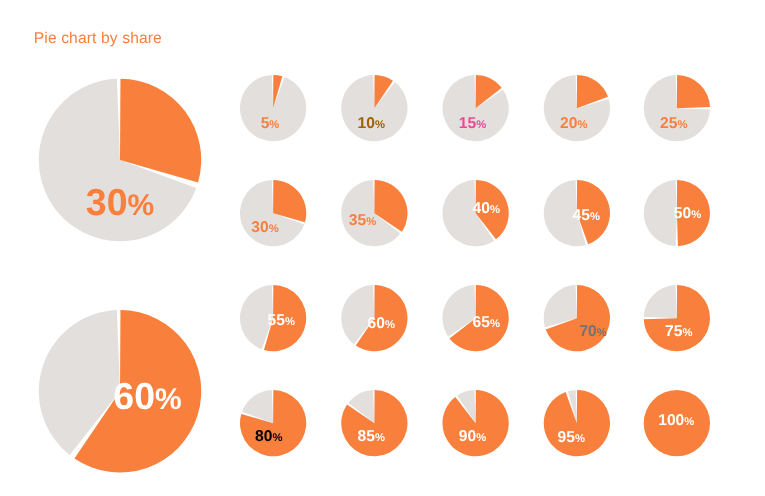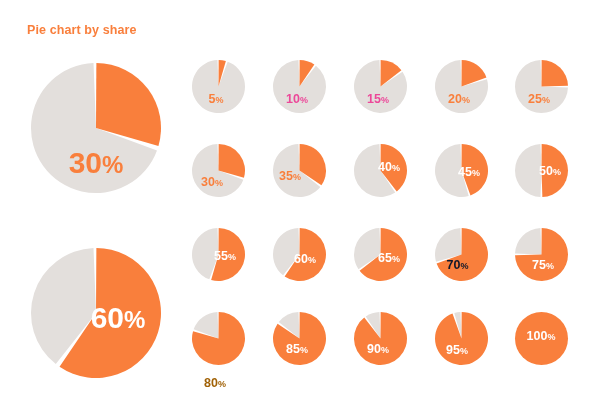--- a/index.html
+++ b/index.html
@@ -16,21 +16,21 @@
     width: 612px;
     height: 397px;
     background: #ffffff;
     overflow: hidden;
   }
   #title {
     position: absolute;
     left: 27px;
     top: 23px;
     font-size: 12.5px;
-    font-weight: 700;
+    font-weight: 400;
     letter-spacing: 0.1px;
     color: #F97F3C;
     white-space: nowrap;
   }
   .pie {
     position: absolute;
   }
   .pie svg { display: block; }
   .pie-label {
     position: absolute;
@@ -77,21 +77,21 @@
           <path d="M 28.5 28.5 L 37.65040227346117 3.6299348968717666 A 26.5 26.5 0 1 1 27.48272305918071 2.0195327151185403 Z" fill="#E3DFDC"></path>
           <path d="M 28.5 28.5 L 28.652628199231906 2.00043953887538 A 26.5 26.5 0 0 1 35.86216846844256 3.0432037474809093 Z" fill="#F97F3C"></path>
         </svg>
         <div class="pie-label" style="color: rgb(249, 127, 60); left: 26.5px; top: 41.5px;">5<span class="pct">%</span></div>
       </div>
       <div class="pie small" style="left: 270.5px; top: 57.5px; width: 57px; height: 57px;">
         <svg width="57" height="57" viewBox="0 0 57 57">
           <path d="M 28.5 28.5 L 44.88782247697519 7.674792330851851 A 26.5 26.5 0 1 1 27.48272305918071 2.0195327151185403 Z" fill="#E3DFDC"></path>
           <path d="M 28.5 28.5 L 28.652628199231906 2.00043953887538 A 26.5 26.5 0 0 1 43.36842096034388 6.564183212243801 Z" fill="#F97F3C"></path>
         </svg>
-        <div class="pie-label" style="color: #ec4899; left: 26.5px; top: 41.5px;">10<span class="pct">%</span></div>
+        <div class="pie-label" style="color: #a16207; left: 26.5px; top: 41.5px;">10<span class="pct">%</span></div>
       </div>
       <div class="pie small" style="left: 351.5px; top: 57.5px; width: 57px; height: 57px;">
         <svg width="57" height="57" viewBox="0 0 57 57">
           <path d="M 28.5 28.5 L 50.5210884357697 13.758166189241924 A 26.5 26.5 0 1 1 27.48272305918071 2.0195327151185403 Z" fill="#E3DFDC"></path>
           <path d="M 28.5 28.5 L 28.652628199231906 2.00043953887538 A 26.5 26.5 0 0 1 49.41924881426643 12.232393260014785 Z" fill="#F97F3C"></path>
         </svg>
         <div class="pie-label" style="color: #ec4899; left: 26.5px; top: 41.5px;">15<span class="pct">%</span></div>
       </div>
       <div class="pie small" style="left: 432.5px; top: 57.5px; width: 57px; height: 57px;">
         <svg width="57" height="57" viewBox="0 0 57 57">
@@ -161,35 +161,35 @@
           <path d="M 28.5 28.5 L 6.478911564230305 43.24183381075808 A 26.5 26.5 0 0 1 27.48272305918071 2.0195327151185403 Z" fill="#E3DFDC"></path>
           <path d="M 28.5 28.5 L 28.652628199231906 2.00043953887538 A 26.5 26.5 0 1 1 7.580751185733575 44.767606739985226 Z" fill="#F97F3C"></path>
         </svg>
         <div class="pie-label" style="color: rgb(255, 255, 255); left: 37.5px; top: 32.5px;">65<span class="pct">%</span></div>
       </div>
       <div class="pie small" style="left: 432.5px; top: 225.5px; width: 57px; height: 57px;">
         <svg width="57" height="57" viewBox="0 0 57 57">
           <path d="M 28.5 28.5 L 3.0012231714739386 35.71542654657523 A 26.5 26.5 0 0 1 27.48272305918071 2.0195327151185403 Z" fill="#E3DFDC"></path>
           <path d="M 28.5 28.5 L 28.652628199231906 2.00043953887538 A 26.5 26.5 0 1 1 3.5776451587283766 37.5070100014236 Z" fill="#F97F3C"></path>
         </svg>
-        <div class="pie-label" style="color: #0f172a; left: 25px; top: 39.5px;">70<span class="pct">%</span></div>
+        <div class="pie-label" style="color: #737373; left: 42px; top: 39.5px;">70<span class="pct">%</span></div>
       </div>
       <div class="pie small" style="left: 512.5px; top: 225.5px; width: 57px; height: 57px;">
         <svg width="57" height="57" viewBox="0 0 57 57">
           <path d="M 28.5 28.5 L 2.0195327151185367 27.482723059180728 A 26.5 26.5 0 0 1 27.48272305918071 2.0195327151185403 Z" fill="#E3DFDC"></path>
           <path d="M 28.5 28.5 L 28.652628199231906 2.00043953887538 A 26.5 26.5 0 1 1 2.01411286784354 29.36474436839386 Z" fill="#F97F3C"></path>
         </svg>
         <div class="pie-label" style="color: rgb(255, 255, 255); left: 30.5px; top: 39.5px;">75<span class="pct">%</span></div>
       </div>
       <div class="pie small" style="left: 189.5px; top: 309.5px; width: 57px; height: 57px;">
         <svg width="57" height="57" viewBox="0 0 57 57">
           <path d="M 28.5 28.5 L 3.6299348968717666 19.34959772653884 A 26.5 26.5 0 0 1 27.48272305918071 2.0195327151185403 Z" fill="#E3DFDC"></path>
           <path d="M 28.5 28.5 L 28.652628199231906 2.00043953887538 A 26.5 26.5 0 1 1 3.0432037474809057 21.137831531557445 Z" fill="#F97F3C"></path>
         </svg>
-        <div class="pie-label" style="color: #a16207; left: 25.5px; top: 39.5px; margin-top: 34px;">80<span class="pct">%</span></div>
+        <div class="pie-label" style="color: #000000; left: 25.5px; top: 39.5px;">80<span class="pct">%</span></div>
       </div>
       <div class="pie small" style="left: 270.5px; top: 309.5px; width: 57px; height: 57px;">
         <svg width="57" height="57" viewBox="0 0 57 57">
           <path d="M 28.5 28.5 L 7.67479233085184 12.11217752302483 A 26.5 26.5 0 0 1 27.48272305918071 2.0195327151185403 Z" fill="#E3DFDC"></path>
           <path d="M 28.5 28.5 L 28.652628199231906 2.00043953887538 A 26.5 26.5 0 1 1 6.5641832122437975 13.631579039656122 Z" fill="#F97F3C"></path>
         </svg>
         <div class="pie-label" style="color: rgb(255, 255, 255); left: 26.5px; top: 39.5px;">85<span class="pct">%</span></div>
       </div>
       <div class="pie small" style="left: 351.5px; top: 309.5px; width: 57px; height: 57px;">
         <svg width="57" height="57" viewBox="0 0 57 57">

